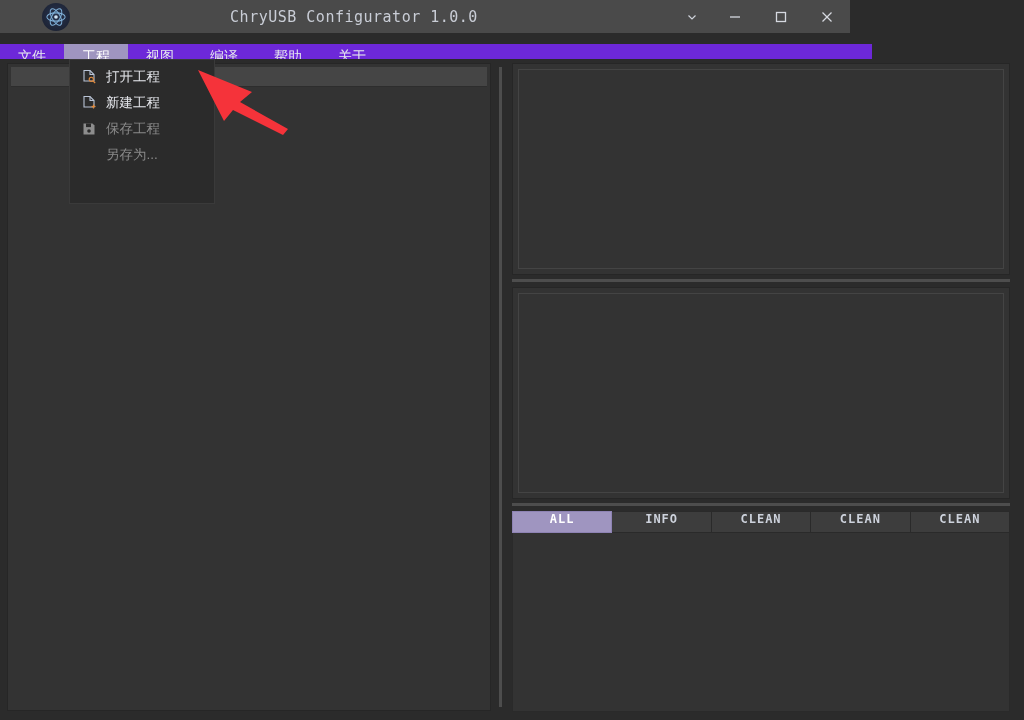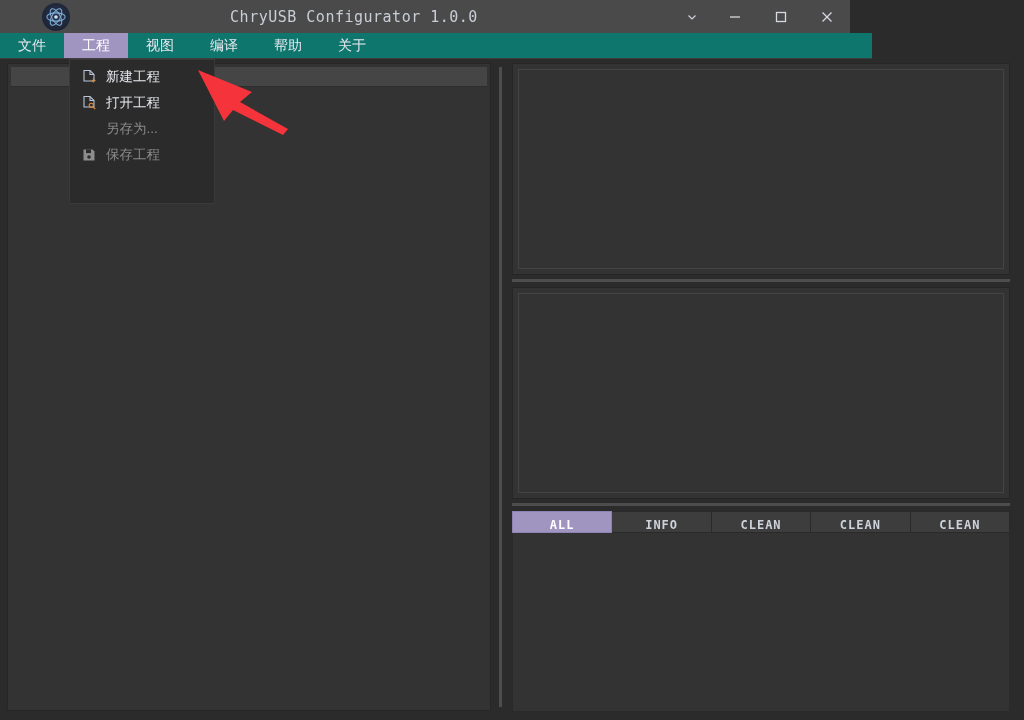--- a/index.html
+++ b/index.html
@@ -36,22 +36,22 @@
   .win-btn {
     width: 46px; height: 33px;
     display: flex; align-items: center; justify-content: center;
     color: #d6d9e0;
   }
   .win-btn.dd { width: 40px; }
   .win-btn svg { display: block; }
 
   
   .menubar {
-    position: absolute; left: 0; top: 33px; width: 872px; height: 26px;
-    background: #0f766e;
+    position: absolute; left: 0; top: 44px; width: 872px; height: 26px;
+    background: #6d28d9;
     display: flex; align-items: stretch;
     border-bottom: 1px solid #3d3d3d;
   }
   .menu-item {
     padding: 0 18px;
     display: flex; align-items: center;
     color: #e6e8ee; font-size: 14px;
     user-select: none;
   }
   .menu-item.active { background: #9f95c0; color: #ffffff; }
@@ -115,21 +115,21 @@
   .hsplit-1 { top: 216px; }
   .hsplit-2 { top: 440px; }
 
   
   .log-tabs {
     position: absolute; left: 0; top: 0; width: 100%; height: 22px;
     display: flex;
   }
   .log-tab {
     flex: 1;
-    display: flex; align-items: flex-end; justify-content: center;
+    display: flex; align-items: flex-start; justify-content: center;
     background: #3d3d3d;
     border: 1px solid #2a2a2a;
     border-left: none;
     color: #cdd2dc;
     font-family: "DejaVu Sans Mono", monospace;
     font-size: 12px; font-weight: bold; letter-spacing: 1px;
     user-select: none;
   }
   .log-tab:first-child { border-left: 1px solid #2a2a2a; }
   .log-tab.active { background: #9f95c0; color: #ffffff; border-color: #8e83b4; }
@@ -277,61 +277,61 @@
             <span>CLEAN</span>
           </div>
       </div>
       <div class="log-body"></div>
     </div>
 
   </div>
 </div>
 
 <div class="dropdown">
+
+  <div class="dd-item">
+    <span class="dd-icon">
+      <svg width="15" height="16" viewBox="0 0 15 16">
+        <path d="M2 1.5 h6 l4 4 v6.5 h-10 z" fill="none" stroke="#b9c4d6" stroke-width="1.1"></path>
+        <path d="M8 1.5 v4 h4" fill="none" stroke="#b9c4d6" stroke-width="1.1"></path>
+        <circle cx="9.3" cy="10.3" r="2.1" fill="none" stroke="#e08a3c" stroke-width="1.1"></circle>
+        <line x1="10.9" y1="11.9" x2="13.2" y2="14" stroke="#e08a3c" stroke-width="1.2"></line>
+      </svg>
+    </span>
+    <span class="dd-label">打开工程</span>
+  </div>
 
   <div class="dd-item">
     <span class="dd-icon">
       <svg width="15" height="16" viewBox="0 0 15 16">
         <path d="M2 1.5 h6 l4 4 v6.5 h-10 z" fill="none" stroke="#b9c4d6" stroke-width="1.1"></path>
         <path d="M8 1.5 v4 h4" fill="none" stroke="#b9c4d6" stroke-width="1.1"></path>
         <line x1="9.5" y1="11.5" x2="13.5" y2="11.5" stroke="#e08a3c" stroke-width="1.2"></line>
         <line x1="11.5" y1="9.5" x2="11.5" y2="13.5" stroke="#e08a3c" stroke-width="1.2"></line>
       </svg>
     </span>
     <span class="dd-label">新建工程</span>
   </div>
 
-  <div class="dd-item">
-    <span class="dd-icon">
-      <svg width="15" height="16" viewBox="0 0 15 16">
-        <path d="M2 1.5 h6 l4 4 v6.5 h-10 z" fill="none" stroke="#b9c4d6" stroke-width="1.1"></path>
-        <path d="M8 1.5 v4 h4" fill="none" stroke="#b9c4d6" stroke-width="1.1"></path>
-        <circle cx="9.3" cy="10.3" r="2.1" fill="none" stroke="#e08a3c" stroke-width="1.1"></circle>
-        <line x1="10.9" y1="11.9" x2="13.2" y2="14" stroke="#e08a3c" stroke-width="1.2"></line>
-      </svg>
-    </span>
-    <span class="dd-label">打开工程</span>
-  </div>
-
-
-  <div class="dd-item disabled">
-    <span class="dd-icon"></span>
-    <span class="dd-label">另存为...</span>
-  </div>
 
   <div class="dd-item disabled">
     <span class="dd-icon">
       <svg width="14" height="14" viewBox="0 0 14 14">
         <path d="M1.5 1.5 h9 l2 2 v9 h-11 z" fill="#8d8d8d"></path>
         <rect x="4" y="1.5" width="5" height="3.6" fill="#2b2b2b"></rect>
         <circle cx="7" cy="9" r="1.8" fill="#2b2b2b"></circle>
       </svg>
     </span>
     <span class="dd-label">保存工程</span>
   </div>
 
+  <div class="dd-item disabled">
+    <span class="dd-icon"></span>
+    <span class="dd-label">另存为...</span>
+  </div>
+
 </div>
 
 <svg class="arrow-layer" viewBox="0 0 1024 720">
   <g fill="#f5333a">
     <path d="M198 70 L252 92 L240 102 L288 129 L283 135 L233 110 L224 121 Z"></path>
   </g>
 </svg>
 
 </body></html>

